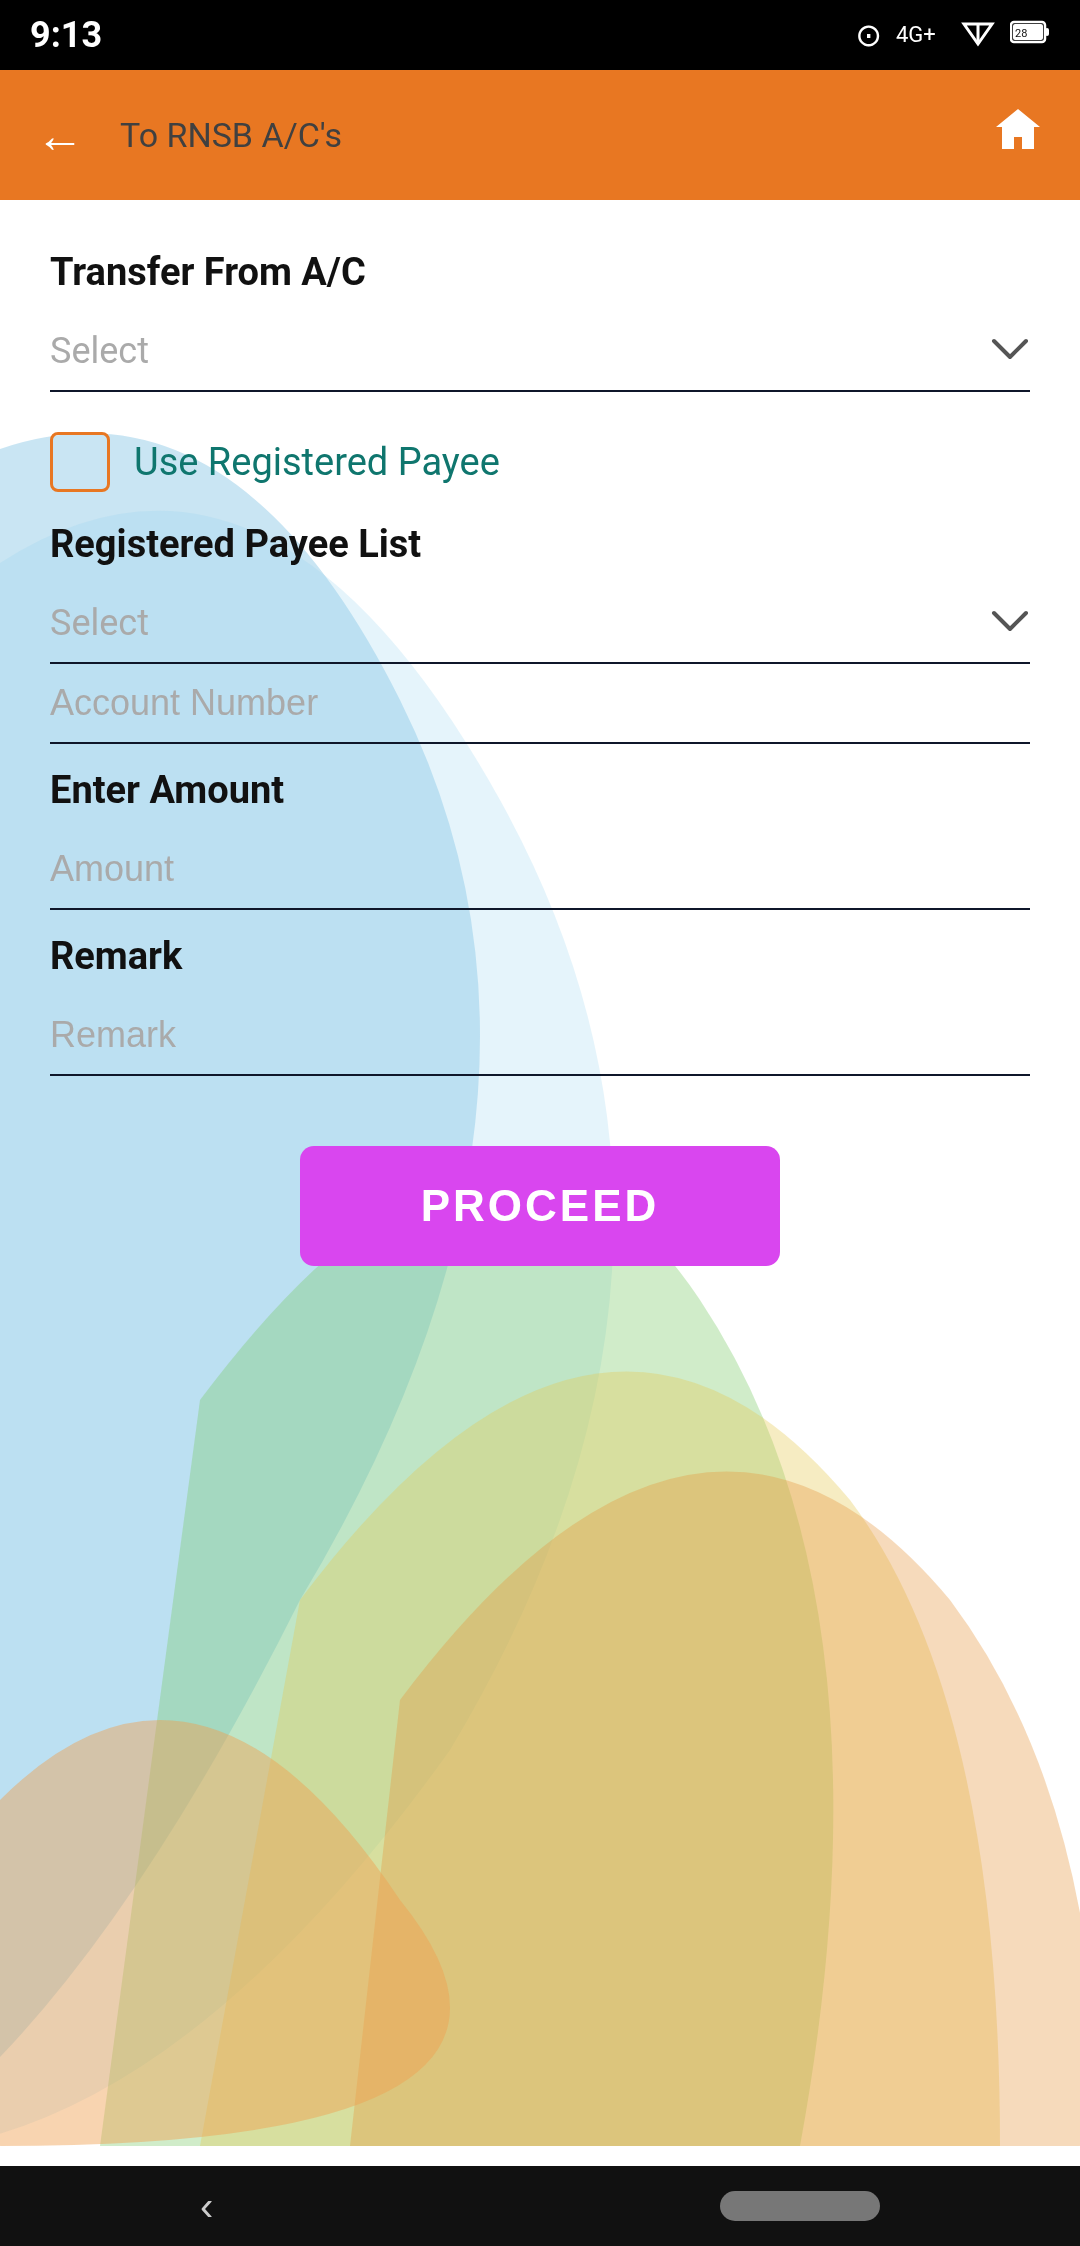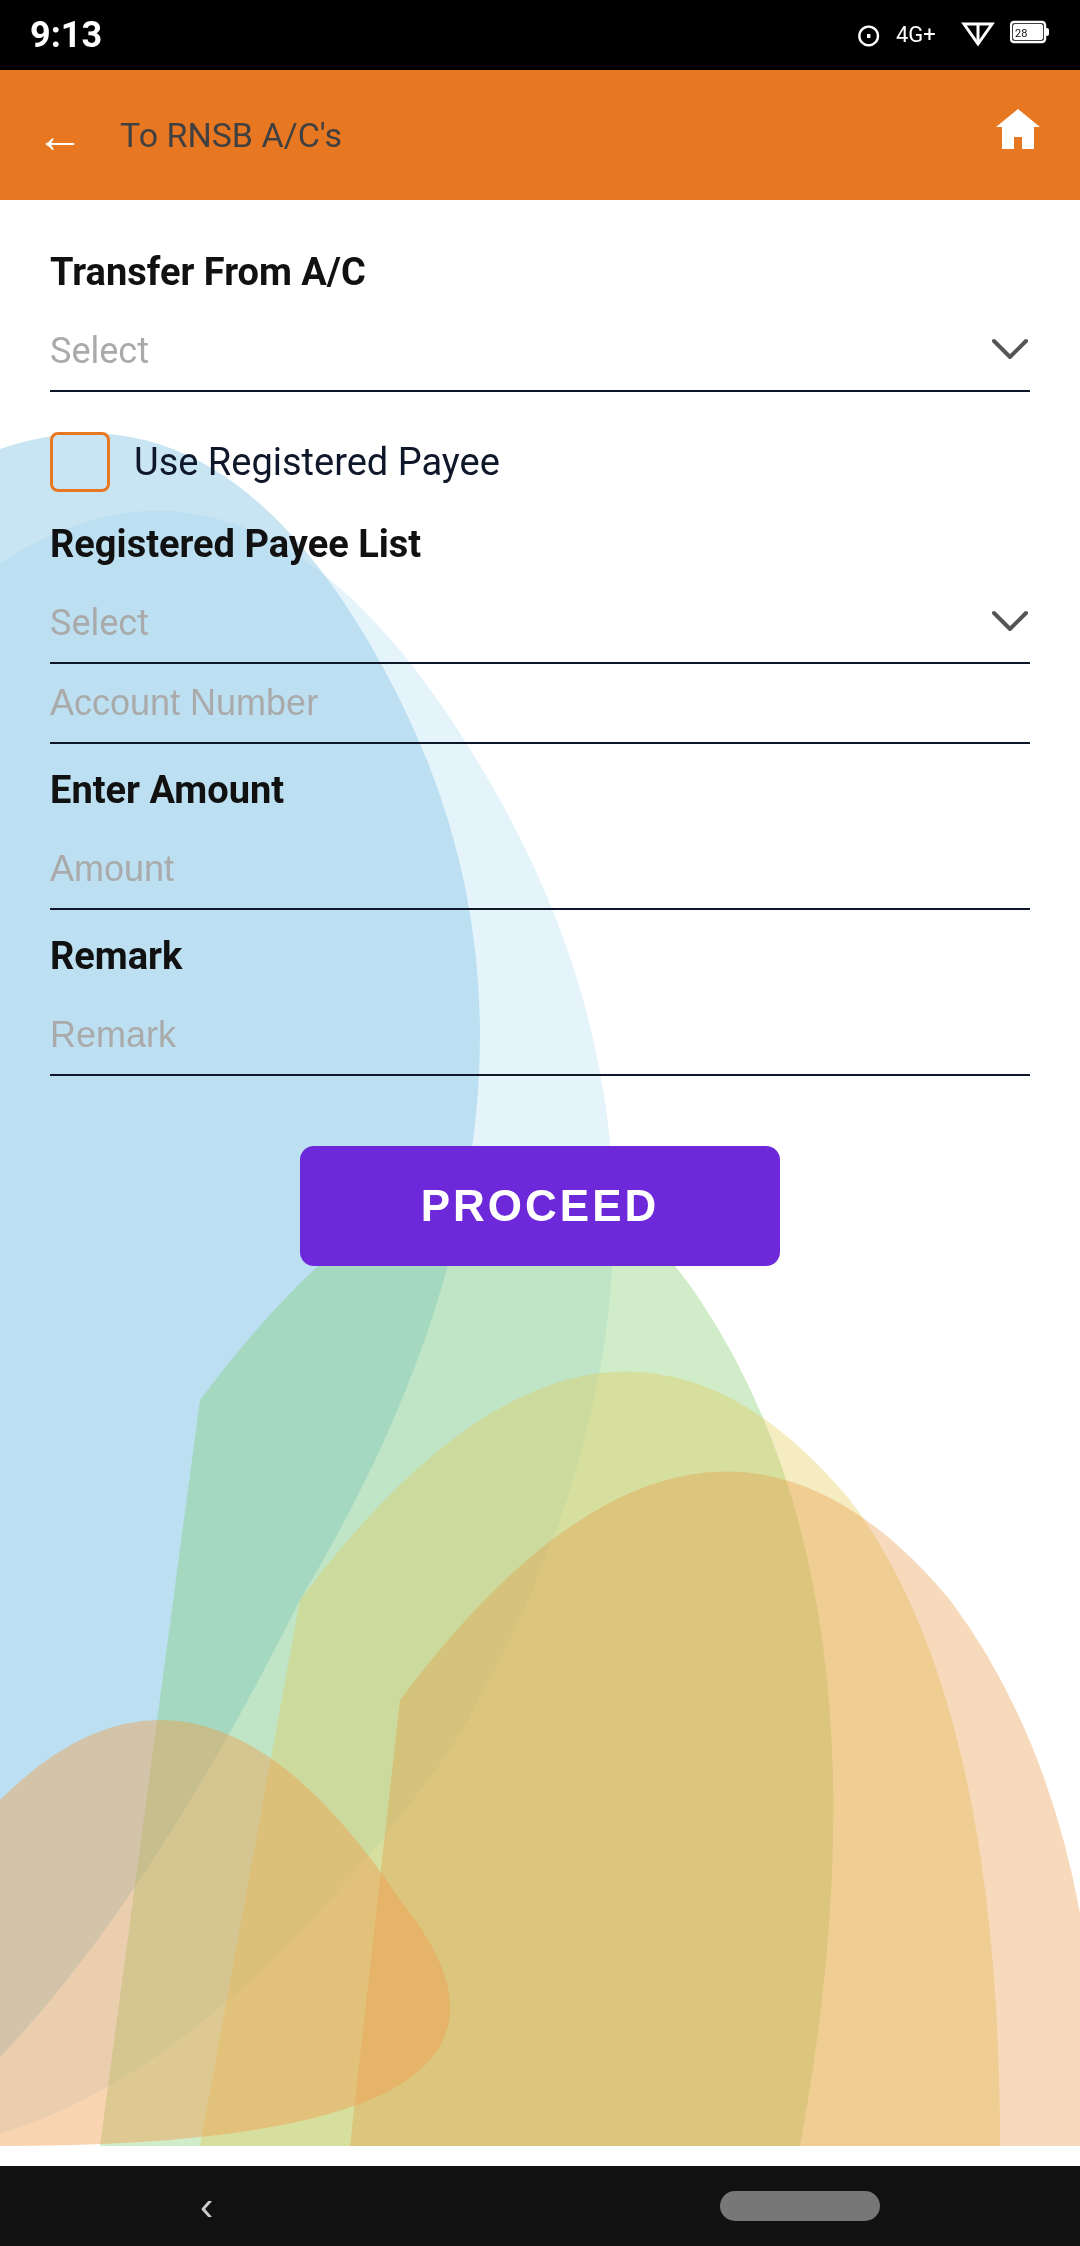--- a/index.html
+++ b/index.html
@@ -135,21 +135,21 @@
       width: 60px;
       height: 60px;
       border: 3px solid #E87722;
       border-radius: 8px;
       background: transparent;
       cursor: pointer;
       flex-shrink: 0;
     }
     .checkbox-label {
       font-size: 38px;
-      color: #0f172a;
+      color: #0f766e;
     }
 
     
     .text-input {
       width: 100%;
       border: none;
       border-bottom: 2px solid #0f172a;
       background: transparent;
       font-size: 36px;
       color: #aaa;
@@ -159,21 +159,21 @@
     .text-input::placeholder {
       color: #aaa;
     }
 
     
     .proceed-btn {
       display: block;
       margin: 70px auto 4px auto;
       width: 480px;
       height: 120px;
-      background: #6d28d9;
+      background: #d946ef;
       border: none;
       border-radius: 14px;
       color: #fff;
       font-size: 44px;
       font-weight: bold;
       letter-spacing: 3px;
       cursor: pointer;
     }
 
     

